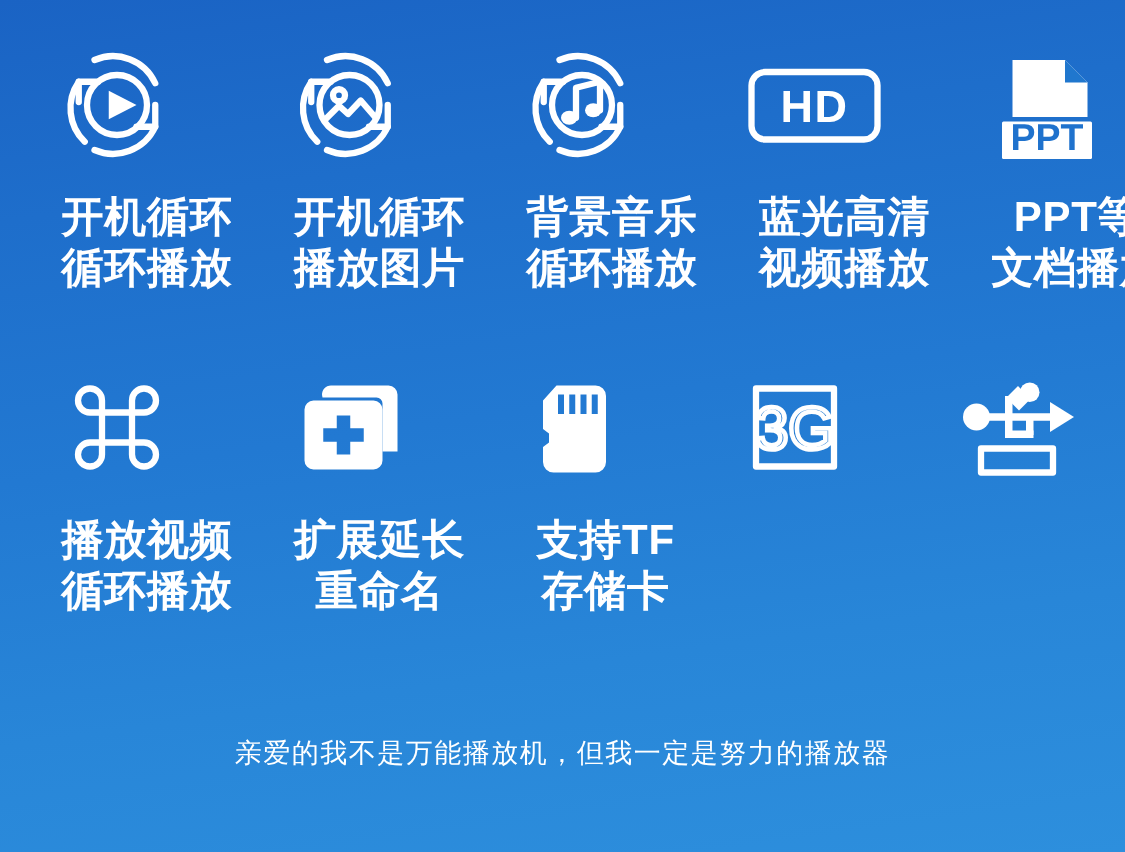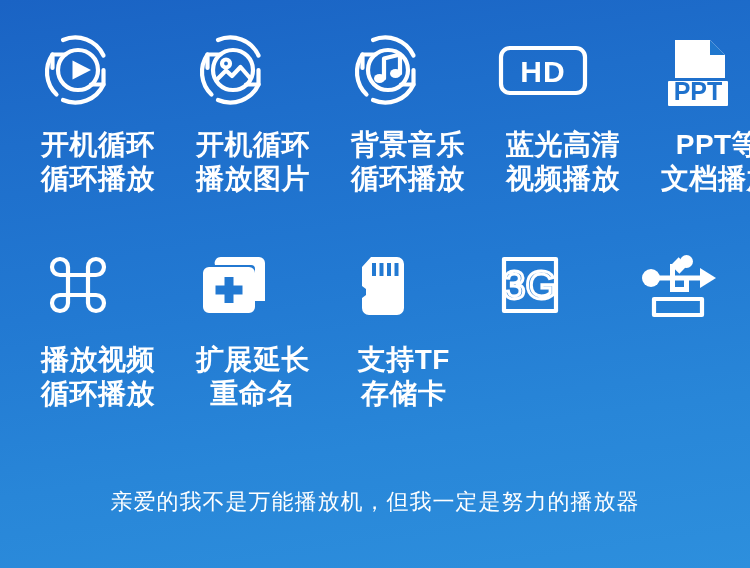--- a/index.html
+++ b/index.html
@@ -68,21 +68,21 @@
   }
   .label .ln { display: block; }
 
   .tagline {
     position: absolute;
     left: 0;
     right: 0;
     top: 487px;
     text-align: center;
     color: #ffffff;
-    font-size: 22px;
+    font-size: 18px;
     letter-spacing: 1px;
     line-height: 30px;
     font-weight: 400;
   }
 
   svg { display: block; overflow: visible; }
   .stroke-ico {
     fill: none;
     stroke: #ffffff;
     stroke-width: 4.2;

